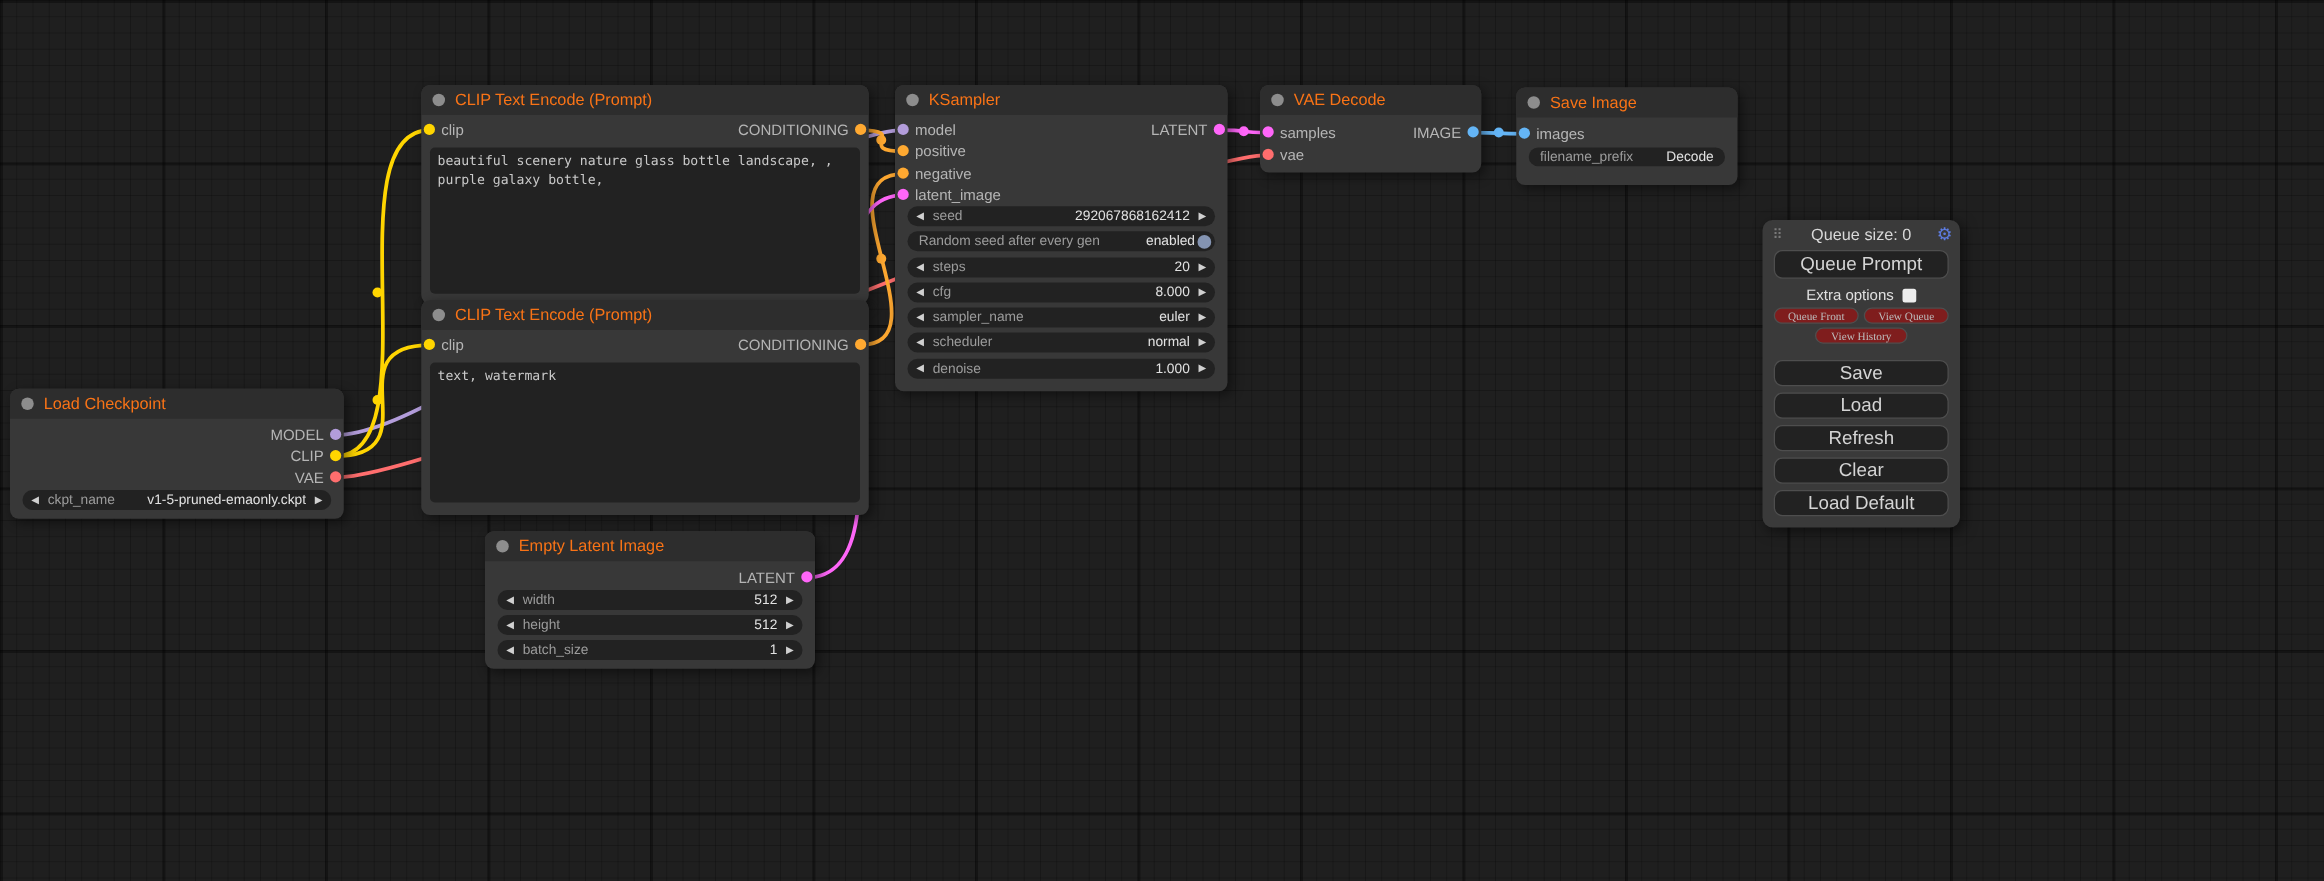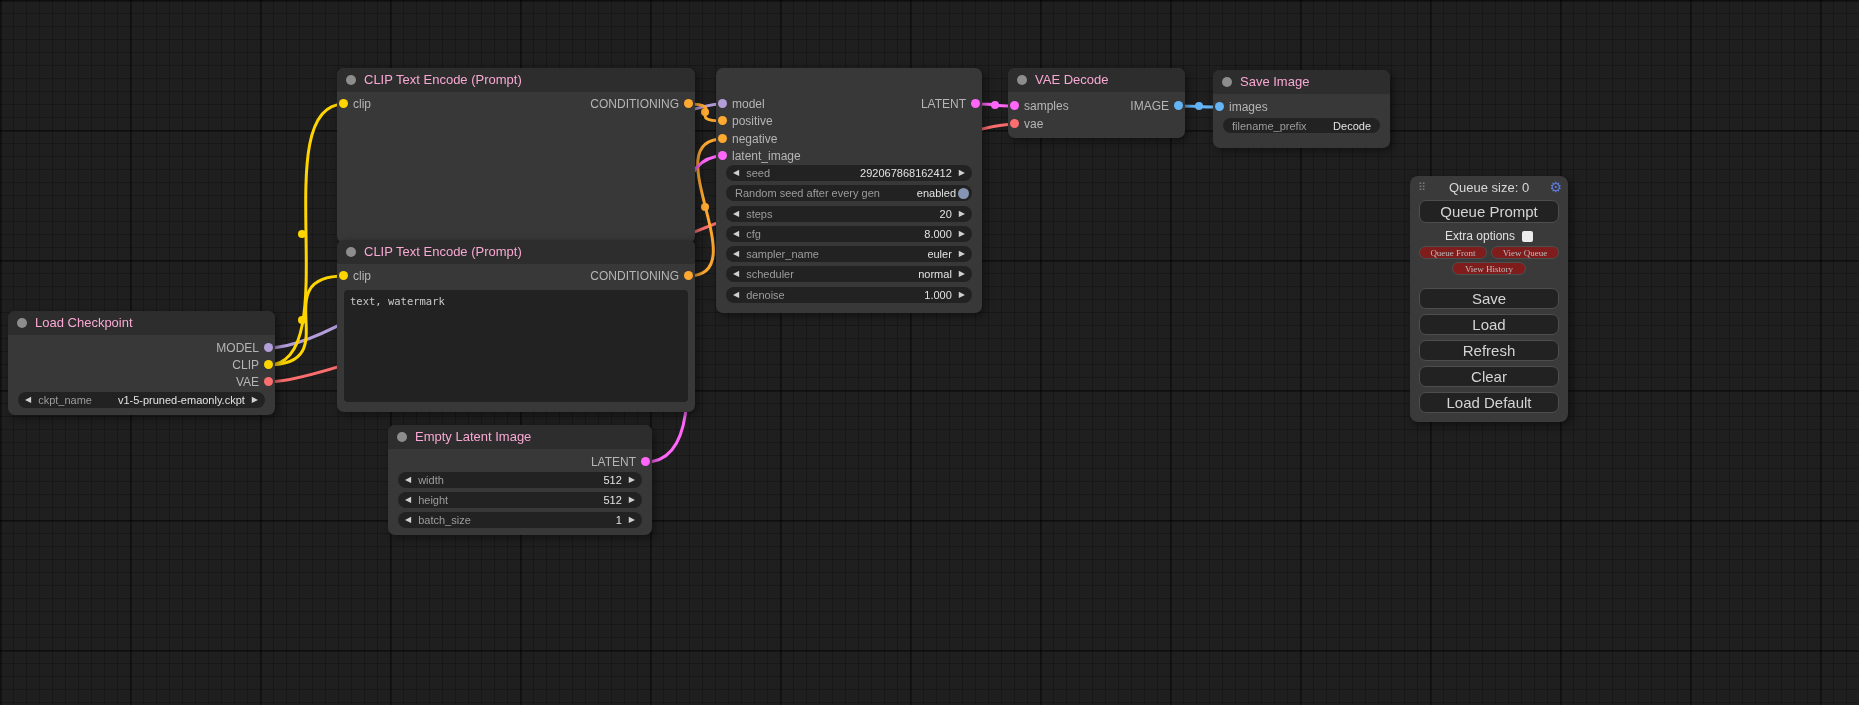--- a/index.html
+++ b/index.html
@@ -9,21 +9,21 @@
   background-image:
     linear-gradient(rgba(0,0,0,.22) 1px,transparent 1px),
     linear-gradient(90deg,rgba(0,0,0,.22) 1px,transparent 1px),
     linear-gradient(rgba(0,0,0,.35) 2px,transparent 2px),
     linear-gradient(90deg,rgba(0,0,0,.35) 2px,transparent 2px);
   background-size:13px 13px,13px 13px,130px 130px,130px 130px;}
 #wires{position:absolute;inset:0;z-index:1}
 .node{position:absolute;background:#383838;border-radius:7px;box-shadow:3px 3px 9px rgba(0,0,0,.45);z-index:2}
 .title{height:24px;background:#2d2d2d;border-radius:7px 7px 0 0;position:relative}
 .cdot{position:absolute;left:9px;top:7px;width:10px;height:10px;border-radius:50%;background:#8d8d8d}
-.title-text{position:absolute;left:27px;top:4px;font-size:13px;color:#f9a8d4;white-space:nowrap}
+.title-text{position:absolute;left:27px;top:4px;font-size:13px;color:#f97316;white-space:nowrap}
 .row{position:absolute;left:0;right:0;height:16px}
 .dot{position:absolute;width:9px;height:9px;border-radius:50%;top:3px}
 .dot.in{left:2px}
 .dot.out{right:2px}
 .in-label{position:absolute;left:16px;top:1px;font-size:12px;color:#b5b5b5;white-space:nowrap}
 .out-label{position:absolute;right:16px;top:1px;font-size:12px;color:#b5b5b5;white-space:nowrap}
 .widget{position:absolute;left:10px;right:10px;height:16px;background:#222;border-radius:8px;display:flex;align-items:center;padding:0 7px;font-size:11px}
 .arr{color:#d0d0d0;font-size:8px;line-height:16px}
 .wlabel{color:#9c9c9c;margin-left:7px;flex:1;white-space:nowrap}
 .widget.noarrow .wlabel{margin-left:2px}
@@ -101,20 +101,21 @@
   <div class="title">
     <span class="cdot"></span>
     <span class="title-text">CLIP Text Encode (Prompt)</span>
   </div>
   <div class="row" style="top:28px">
     <span class="dot in c-clip"></span>
     <span class="in-label">clip</span>
     <span class="out-label">CONDITIONING</span>
     <span class="dot out c-cond"></span>
   </div>
+  <div class="prompt" style="left:7px;top:50px;width:344px;height:117px">beautiful scenery nature glass bottle landscape, , purple galaxy bottle,</div>
 </div>
 
 <div class="node" style="left:337px;top:240px;width:358px;height:172px">
   <div class="title">
     <span class="cdot"></span>
     <span class="title-text">CLIP Text Encode (Prompt)</span>
   </div>
   <div class="row" style="top:28px">
     <span class="dot in c-clip"></span>
     <span class="in-label">clip</span>
@@ -147,20 +148,24 @@
   </div>
   <div class="widget" style="top:87px">
     <span class="arr">◀</span>
     <span class="wlabel">batch_size</span>
     <span class="wvalue">1</span>
     <span class="arr">▶</span>
   </div>
 </div>
 
 <div class="node" style="left:716px;top:68px;width:266px;height:245px">
+  <div class="title">
+    <span class="cdot"></span>
+    <span class="title-text">KSampler</span>
+  </div>
   <div class="row" style="top:28px">
     <span class="dot in c-model"></span>
     <span class="in-label">model</span>
     <span class="out-label">LATENT</span>
     <span class="dot out c-latent"></span>
   </div>
   <div class="row" style="top:45px">
     <span class="dot in c-cond"></span>
     <span class="in-label">positive</span>
   </div>

